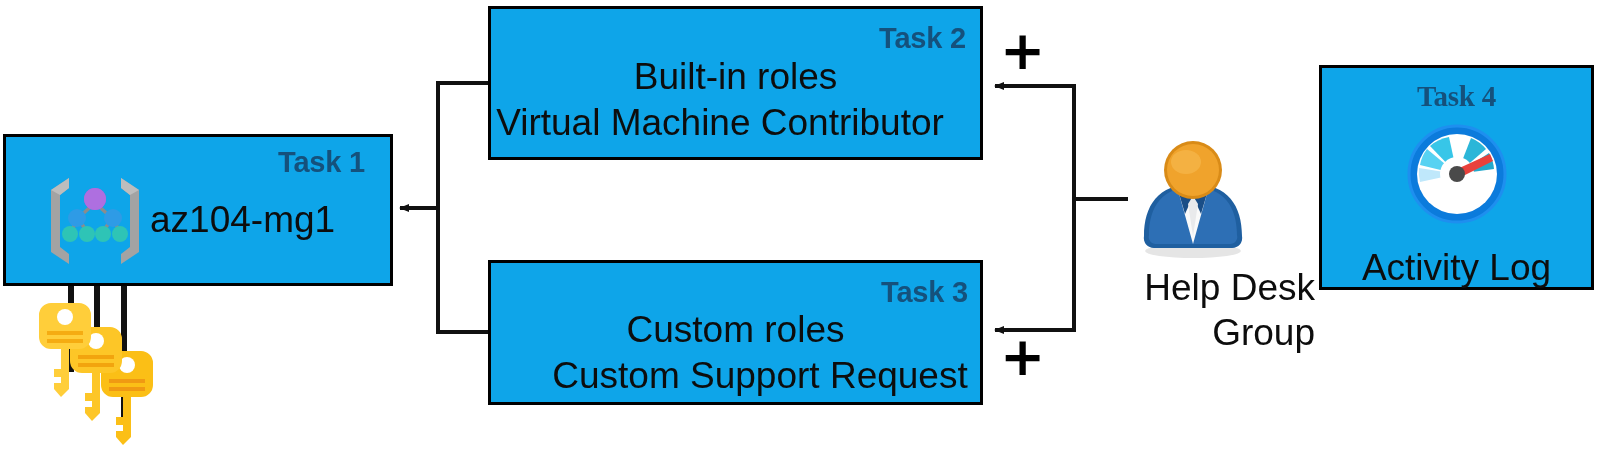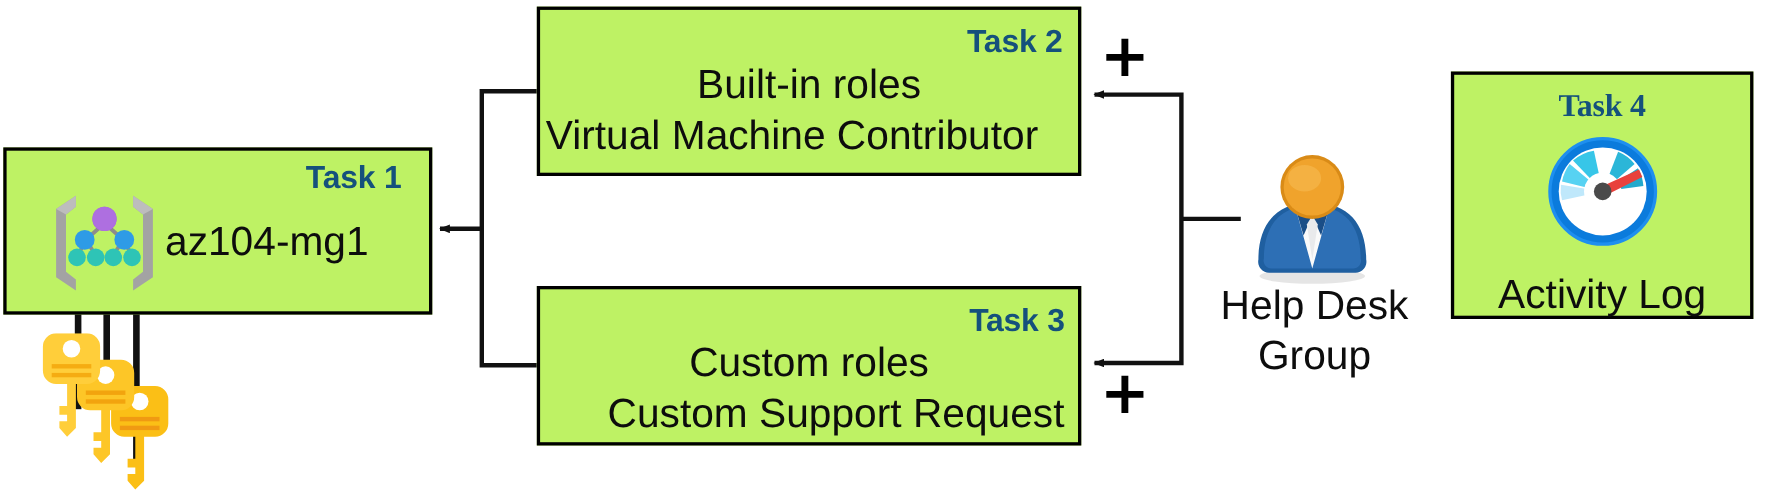--- a/index.html
+++ b/index.html
@@ -15,21 +15,21 @@
     position: relative;
     width: 1606px;
     height: 449px;
     background: #ffffff;
     overflow: hidden;
   }
 
   
   .task-box {
     position: absolute;
-    background: #bef264;
+    background: #0ea5e9;
     border: 3px solid #000000;
     box-sizing: border-box;
   }
   .task-label {
     position: absolute;
     font-weight: bold;
     color: #15517C;
     font-size: 29px;
     letter-spacing: -0.2px;
     white-space: nowrap;
@@ -91,23 +91,23 @@
   #person {
     position: absolute;
     left: 1128px;
     top: 140px;
     width: 130px;
     height: 120px;
   }
   #person-caption {
     position: absolute;
     left: 1075px;
-    top: 255px;
+    top: 265px;
     width: 240px;
-    text-align: center;
+    text-align: right;
     font-size: 37px;
     line-height: 1.22;
     color: #0d0d0d;
   }
 
   
   #mg-icon {
     position: absolute;
     left: 45px;
     top: 172px;

